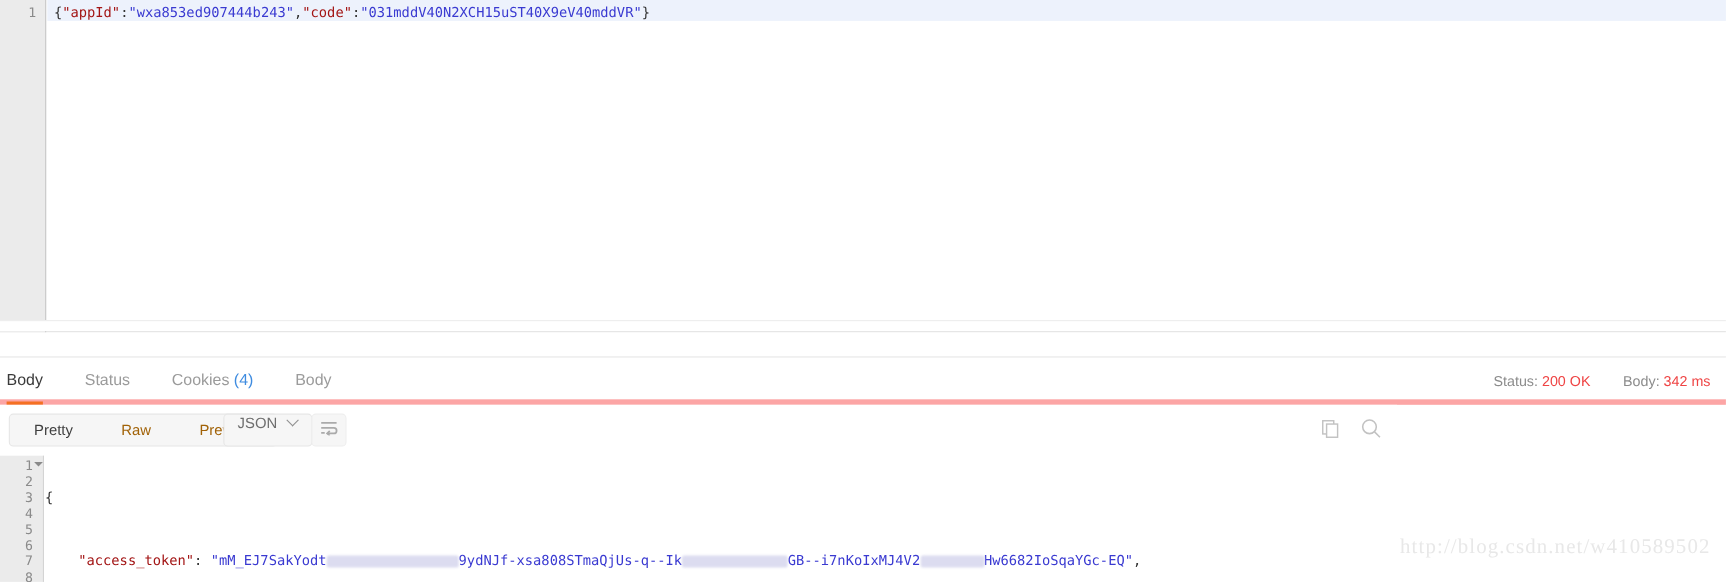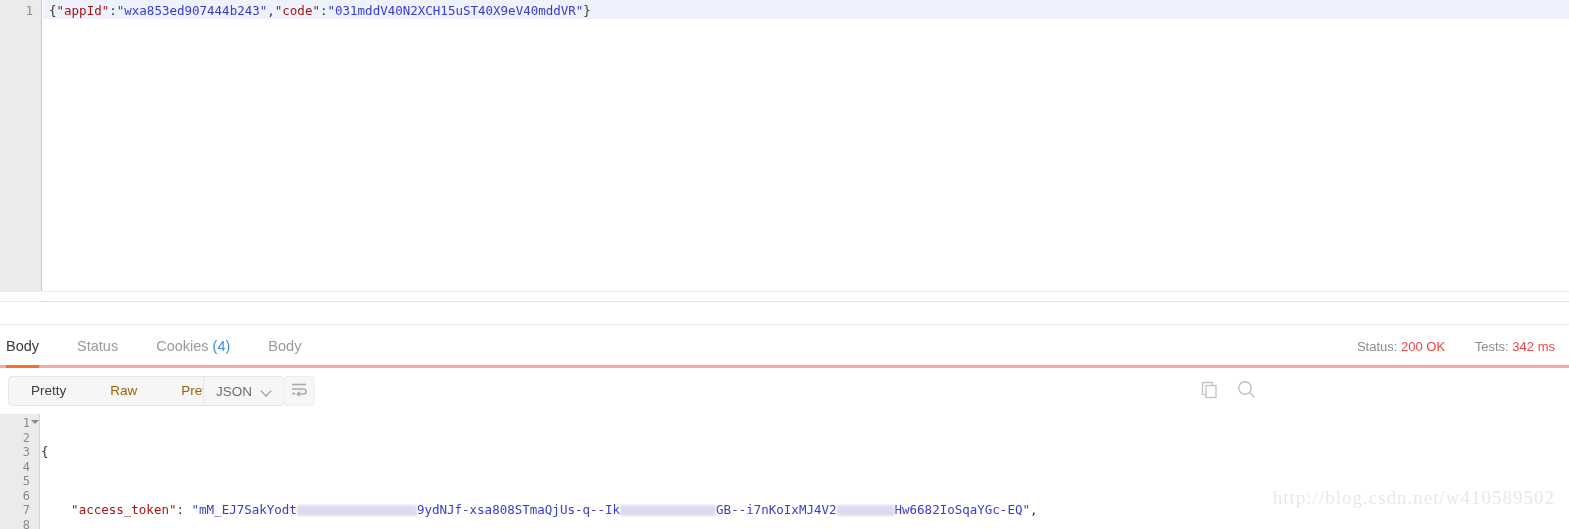--- a/index.html
+++ b/index.html
@@ -52,21 +52,21 @@
   
   .mid-strip {
     position: absolute; left:0; top: 303px; width:1569px; height: 22px;
     background:#ffffff; border-bottom: 1px solid #e6e6e6;
   }
 
   
   .resp-tabs {
     position: absolute; left: 0; top: 326px; width: 1569px; height: 42px;
     background: #ffffff;
-    border-bottom: 3px solid #fca5a5;
+    border-bottom: 5px solid #fca5a5;
   }
   .tabs-left { position: absolute; left: 0; top: 0; height: 42px; display:flex; align-items:flex-start; }
   .tab {
     position: relative;
     padding: 12px 0 0 0;
     margin-right: 38px;
     height: 42px;
     font-size: 14.5px;
     color: #9b9b9b;
     cursor: pointer;
@@ -104,21 +104,21 @@
   .seg-item {
     padding: 0 22px; line-height: 28px; font-size: 13.5px;
     color: #a16207; cursor: pointer; white-space: nowrap;
   }
   .seg-item.active { color: #3f3f3f; }
 
   .fmt-select {
     position:absolute; left: 203px; top: 8px;
     height: 30px; min-width: 70px;
     background: #f6f6f6; border: 1px solid #e6e6e6; border-radius: 4px;
-    display:flex; align-items:center; gap: 10px;
+    display:flex; align-items:flex-start; gap: 10px;
     padding: 0 10px 0 12px;
     font-size: 13.5px; color: #6e6e6e; cursor:pointer;
   }
   .chev { width: 11px; height: 11px; position: relative; display:inline-block; }
   .chev::before {
     content:""; position:absolute; left:0; top:1px;
     width:7px; height:7px;
     border-right:1.6px solid #8f8f8f; border-bottom:1.6px solid #8f8f8f;
     transform: rotate(45deg);
   }
@@ -208,21 +208,21 @@
         <span>Cookies</span>
         <span class="cnt">(4)</span>
       </div>
       <div class="tab">
         <span>Body</span>
       </div>
     </div>
     <div class="status-area">
       <span class="lbl">Status:</span>
       <span class="val">200 OK</span>
-      <span class="grp lbl">Tests:</span>
+      <span class="grp lbl">Body:</span>
       <span class="val">342 ms</span>
     </div>
   </div>
 
   <div class="resp-toolbar">
     <div class="segmented">
       <div class="seg-item active">
         <span>Pretty</span>
       </div>
       <div class="seg-item">

